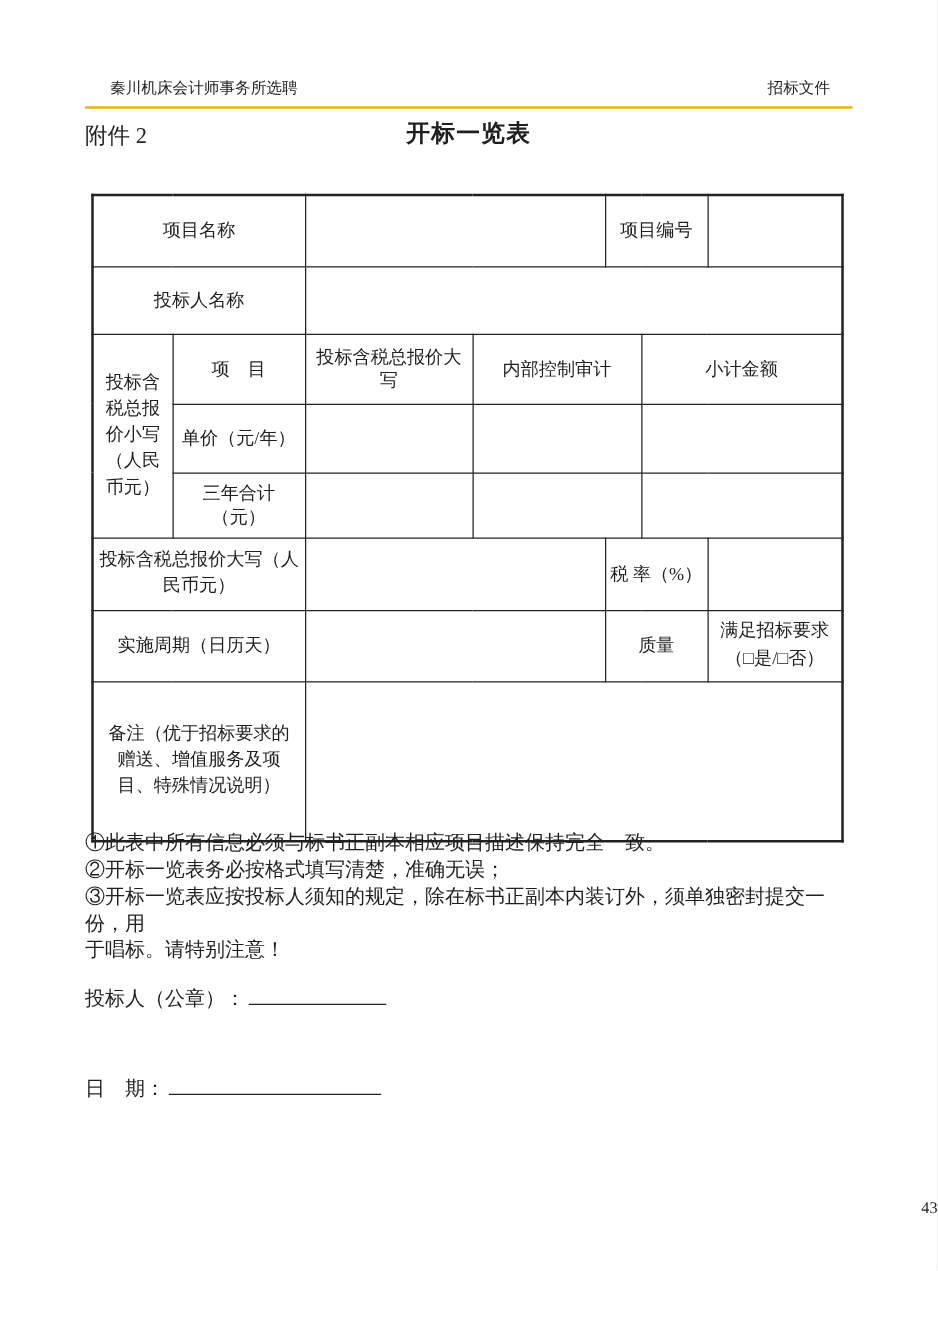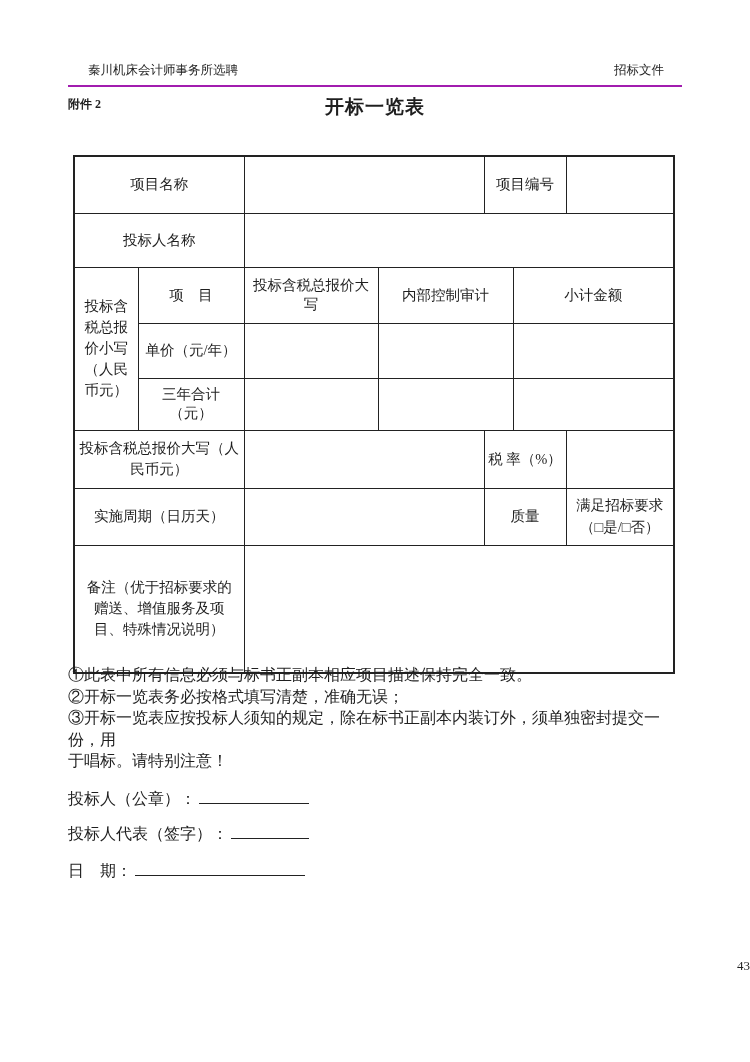--- a/index.html
+++ b/index.html
@@ -11,27 +11,27 @@
     font-family:"Liberation Serif","DejaVu Serif",serif;
     color:#1f1f1f;
     overflow:hidden;
   }
   
   .header{
     position:absolute;top:62px;left:68px;width:614px;
     display:flex;justify-content:space-between;align-items:flex-end;
     font-size:12.5px;
     padding-bottom:6px;
-    border-bottom:2px solid #a21caf;
+    border-bottom:2px solid #eab308;
   }
   .header .hl{padding-left:20px;}
   .header .hr{padding-right:18px;}
   
   .title-row{position:absolute;top:94px;left:68px;width:614px;height:26px;}
-  .attachment{position:absolute;left:0;top:2px;font-size:12px;font-weight:bold;}
+  .attachment{position:absolute;left:0;top:2px;font-size:18px;font-weight:normal;}
   .doc-title{position:absolute;left:0;top:0;width:100%;text-align:center;font-size:19px;font-weight:bold;letter-spacing:1px;}
   
   table.bid{
     position:absolute;top:155px;left:73px;
     width:600px;
     border-collapse:collapse;
     table-layout:fixed;
     border:2px solid #222;
     padding-left:16px;
   }
@@ -154,22 +154,19 @@
   <div class="notes">
     <div class="note">①此表中所有信息必须与标书正副本相应项目描述保持完全一致。</div>
     <div class="note">②开标一览表务必按格式填写清楚，准确无误；</div>
     <div class="note">③开标一览表应按投标人须知的规定，除在标书正副本内装订外，须单独密封提交一份，用
 于唱标。请特别注意！</div>
   </div>
 
   <div class="sig sig-1">
     <span>投标人（公章）：</span><span class="line line-seal"></span>
   </div>
-  <div class="sig sig-2">
-    <span>投标人代表（签字）：</span><span class="line line-sign"></span>
-  </div>
   <div class="sig sig-3">
     <span>日　期：</span><span class="line line-date"></span>
   </div>
 
   <div class="page-num">43</div>
 
 </div>
 
 </body></html>

